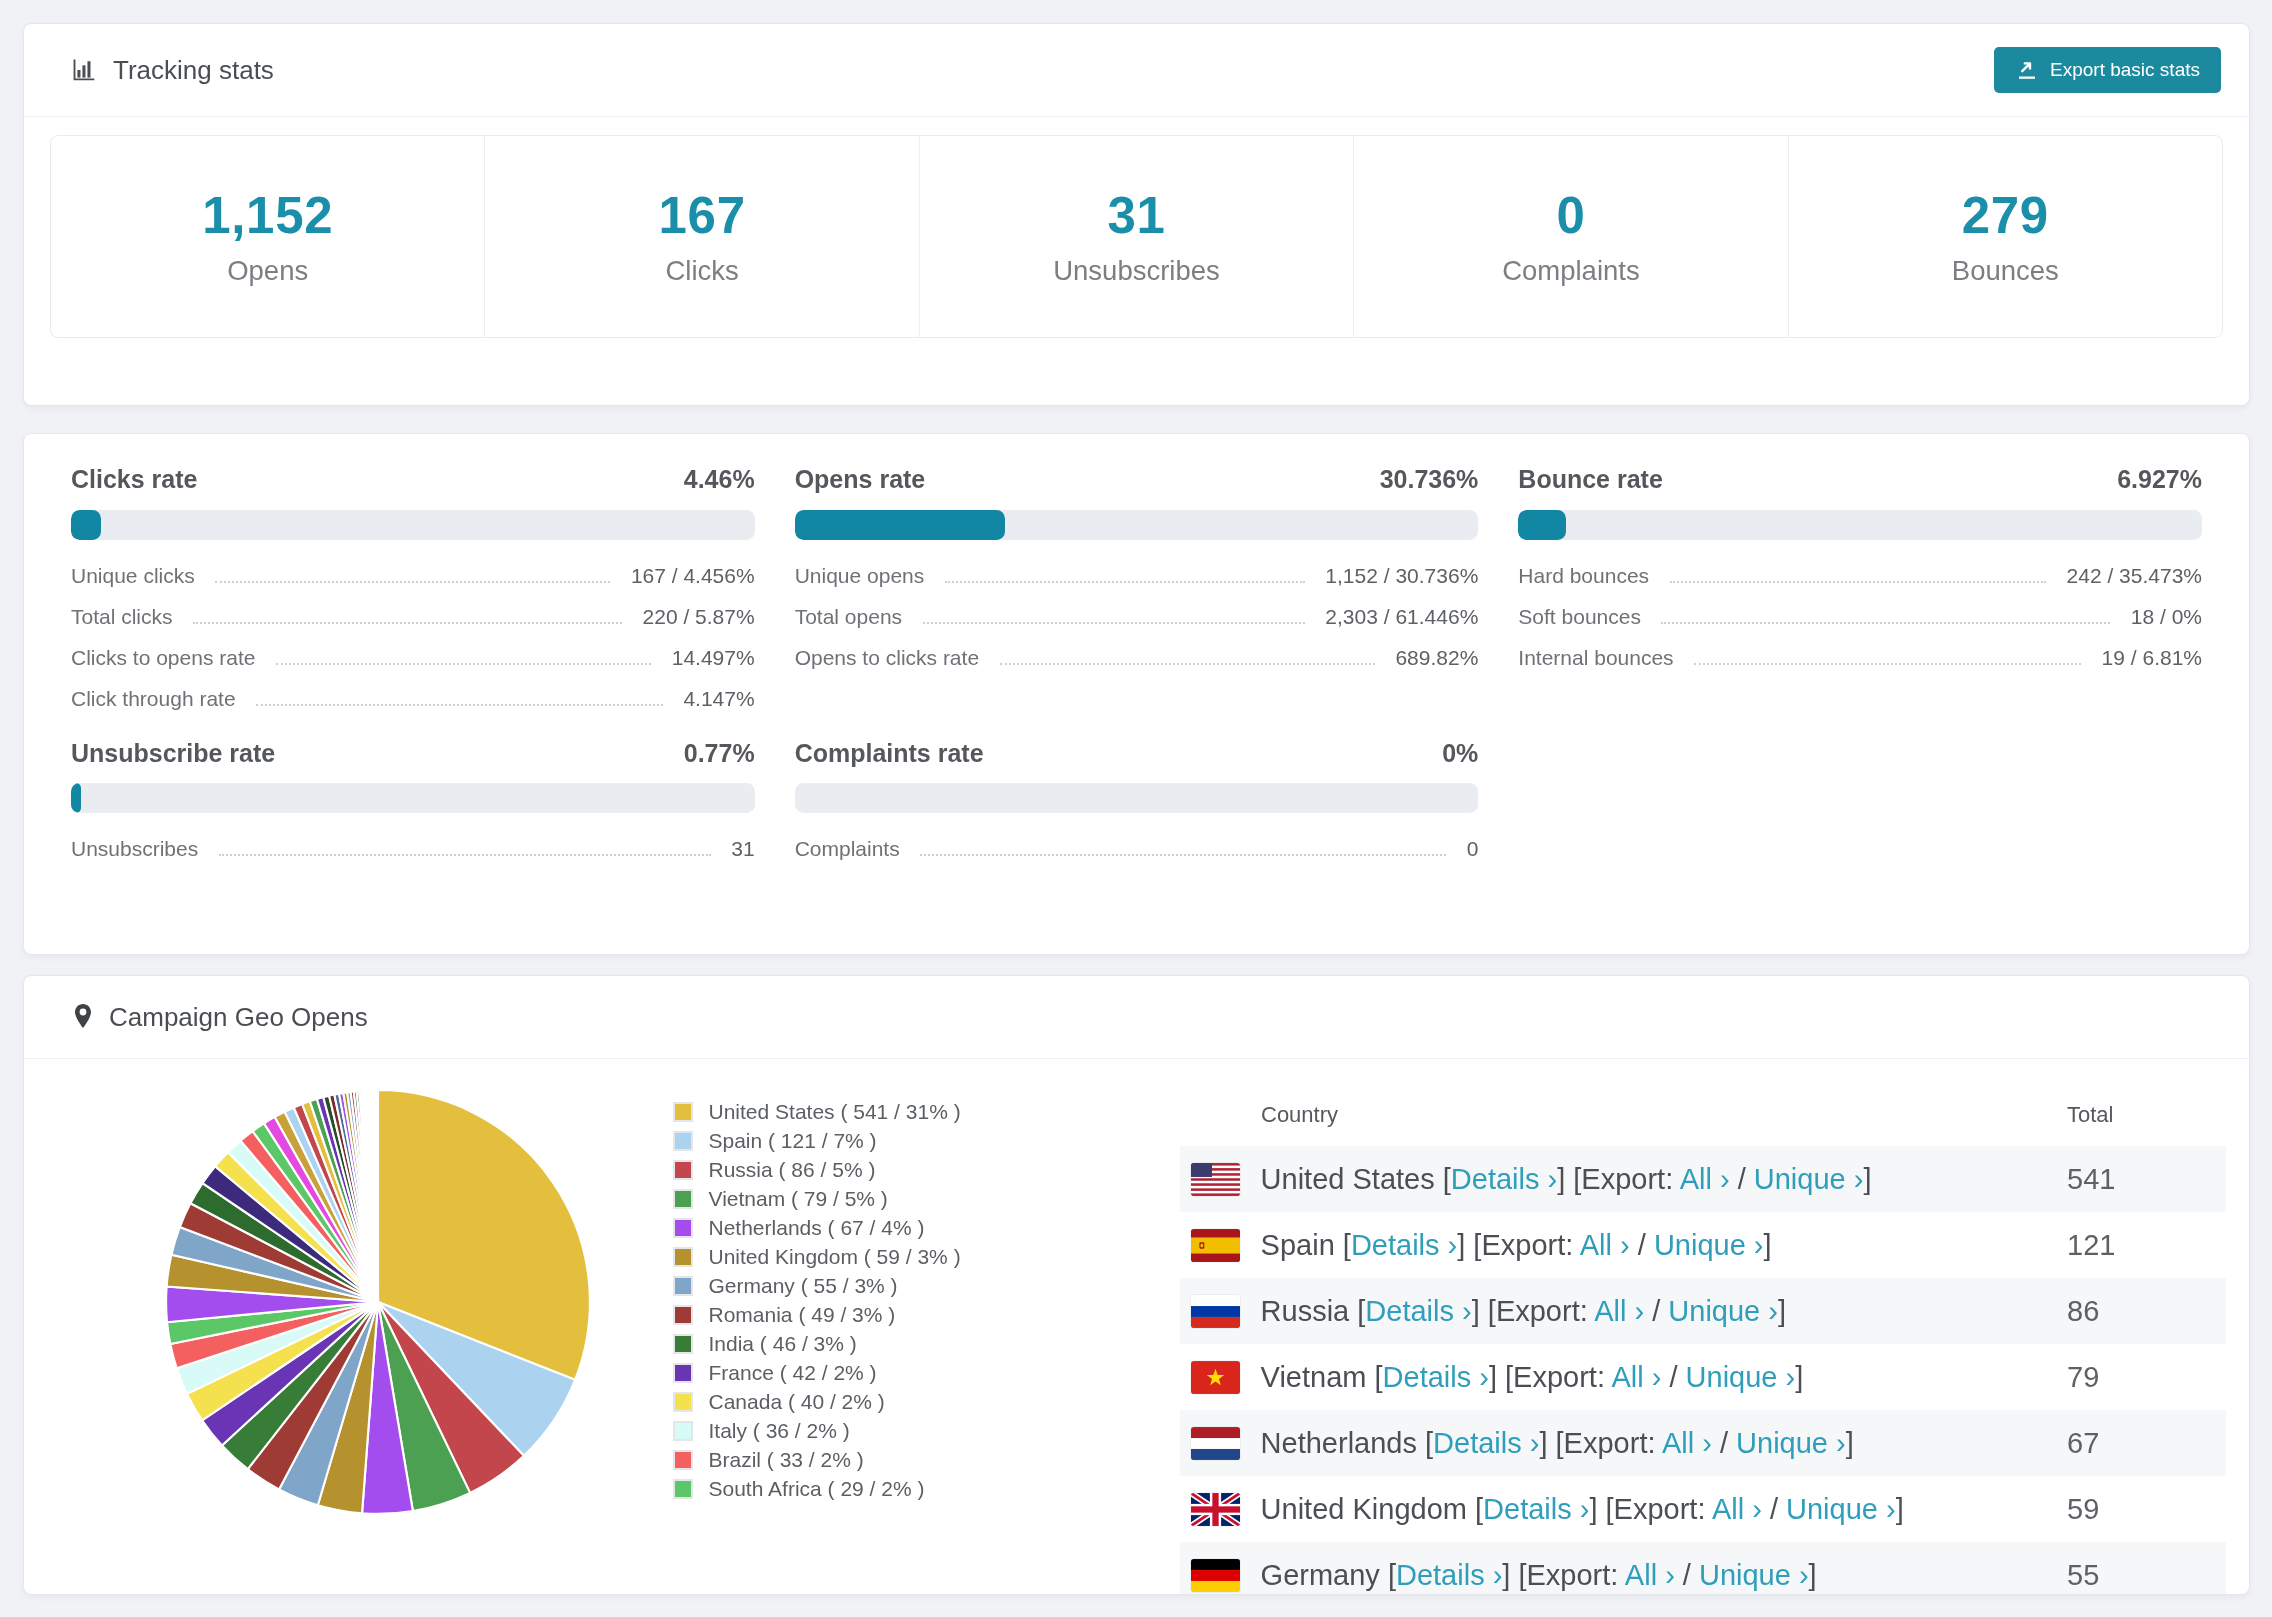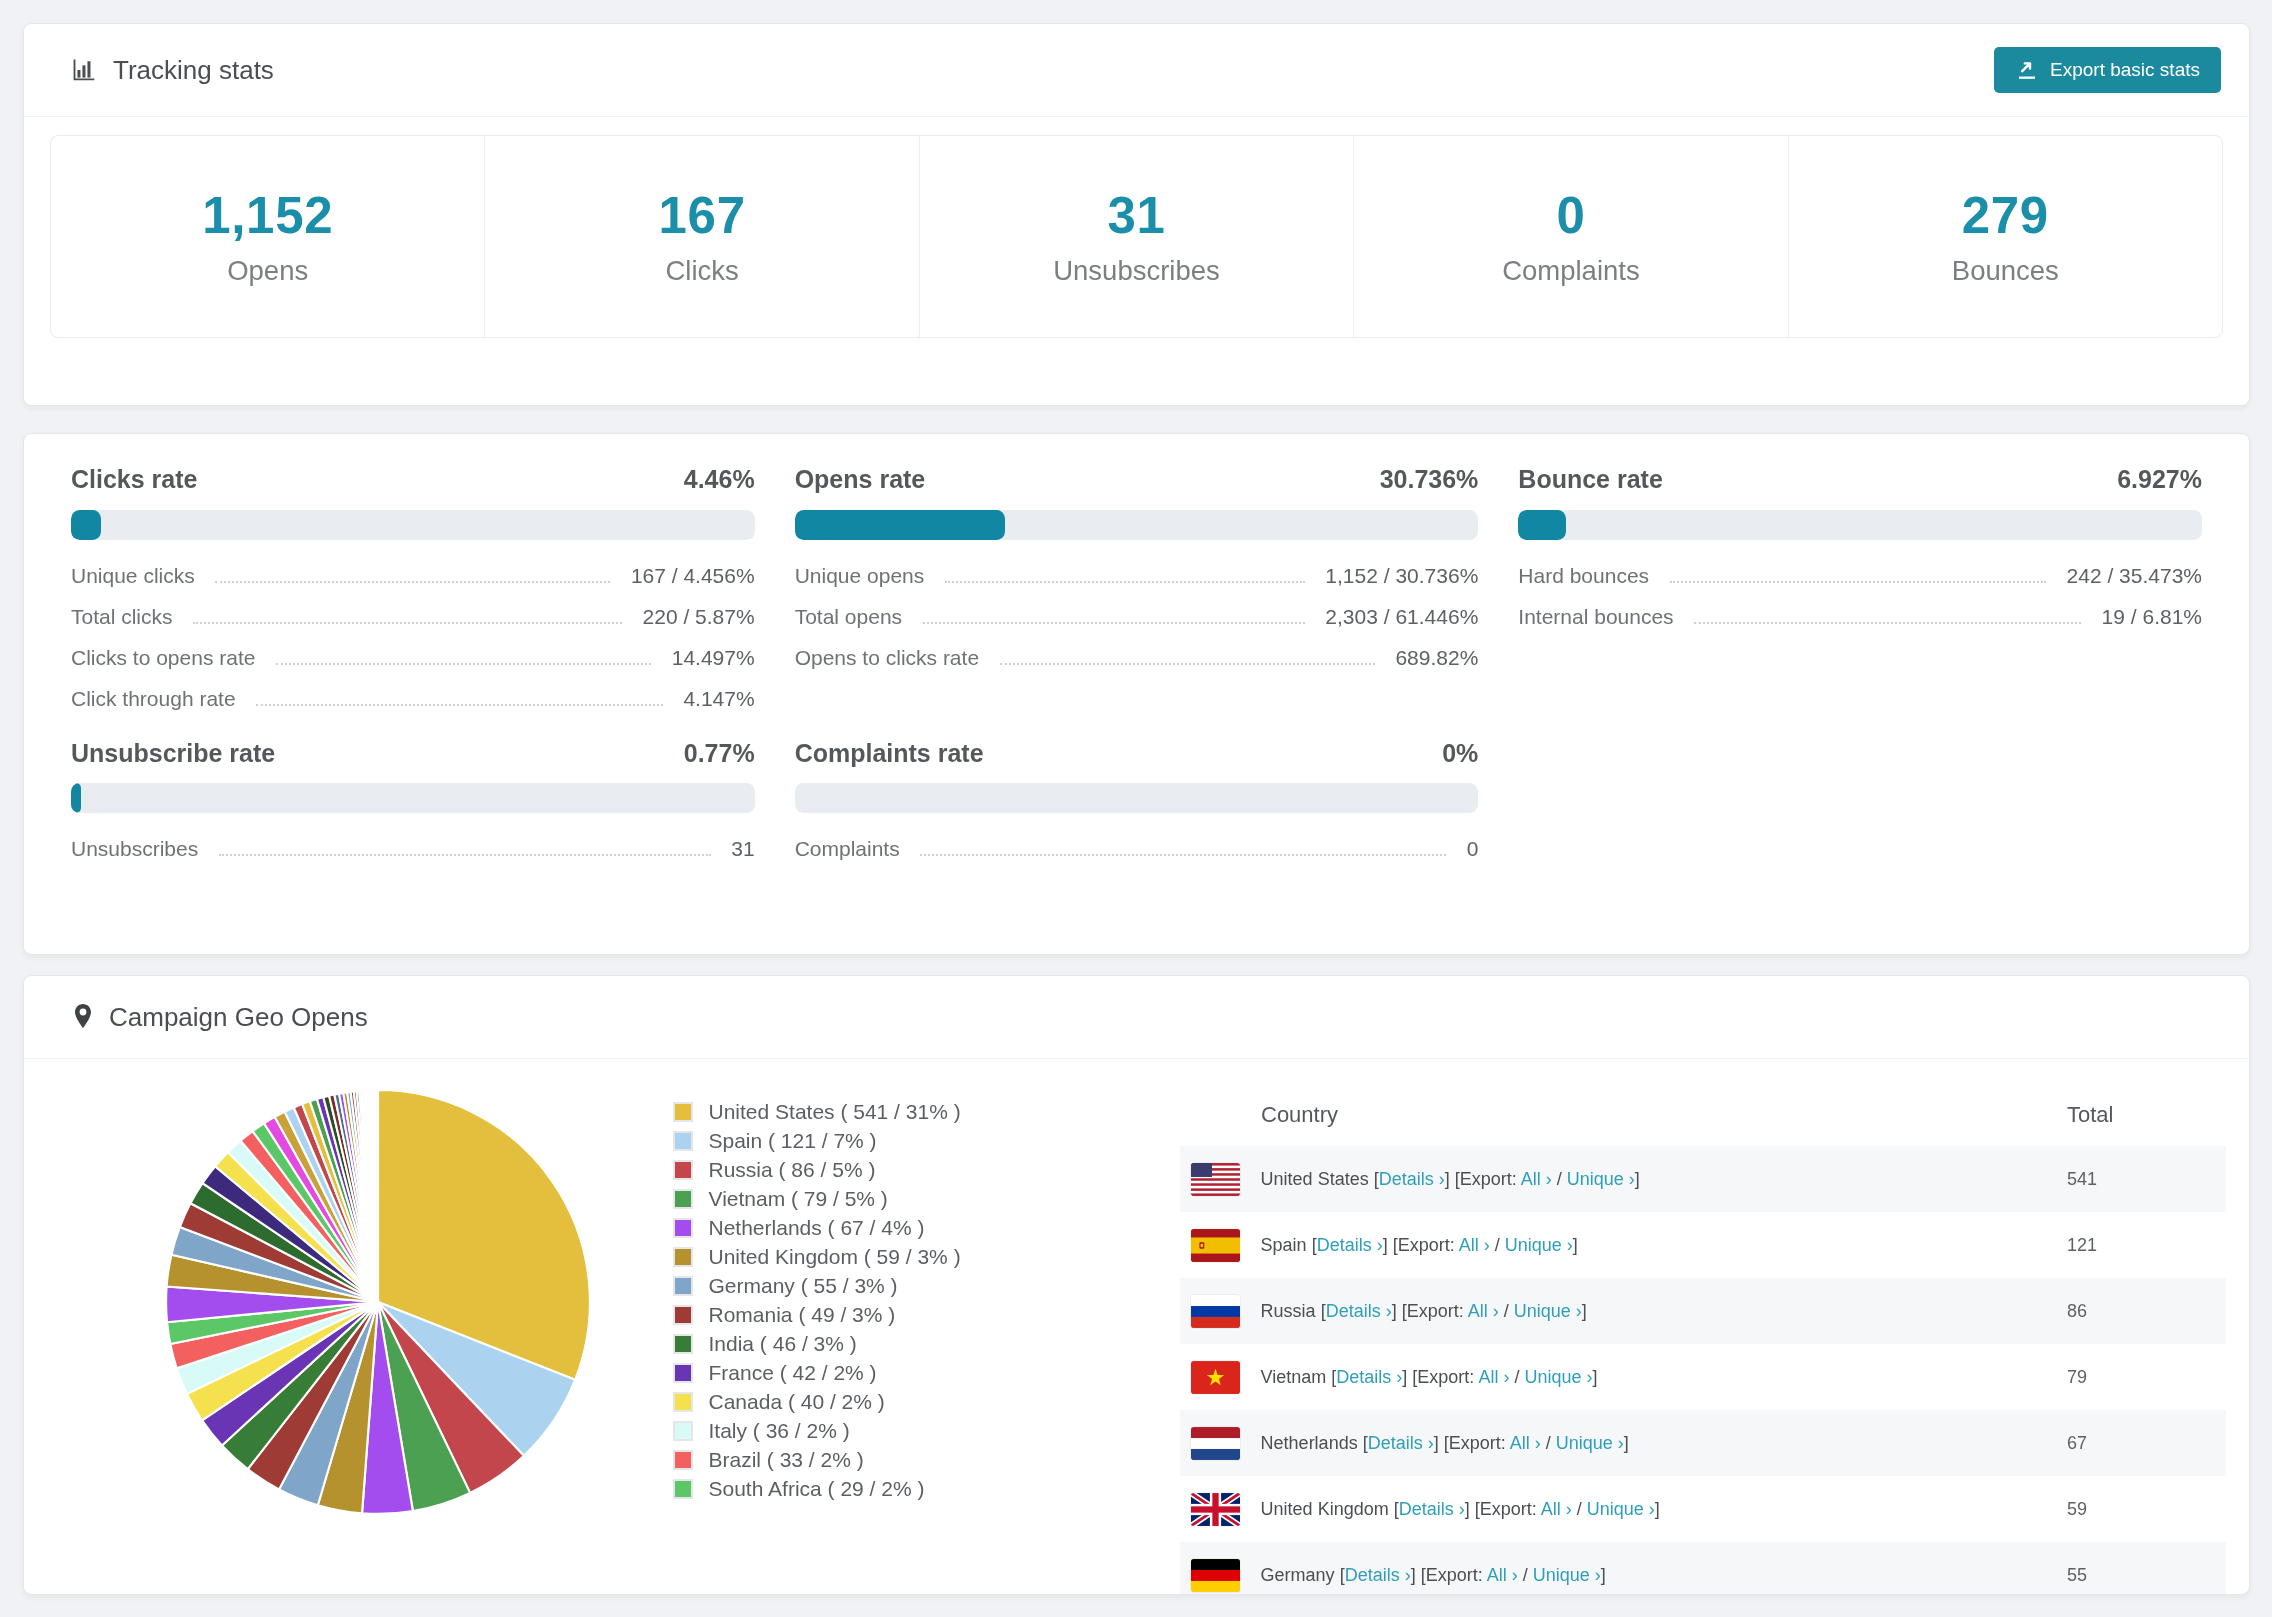--- a/index.html
+++ b/index.html
@@ -81,21 +81,21 @@
   .legend-swatch {
     width: 20px; height: 20px; flex: none;
     border: 2.1px solid #e4e6e9; margin-right: 15.5px;
   }
   .legend-label { font-size: 21px; color: #5b5f64; white-space: nowrap; }
   #geo-table { flex: 1; margin-left: 112px; margin-top: 4.2px; }
   .t-head { display: flex; align-items: center; height: 62px; font-size: 22px; color: #55595e; }
   .t-head .col-country { padding-left: 81px; }
   .col-country { flex: 1; }
   .col-total { width: 159px; flex: none; }
-  .t-row { display: flex; align-items: center; height: 66px; padding-left: 10.6px; font-size: 18px; color: #4b4f54; }
+  .t-row { display: flex; align-items: center; height: 66px; padding-left: 10.6px; font-size: 29px; color: #4b4f54; }
   .t-row:nth-child(odd) { background: #f6f7f8; }
   .flag { width: 49px; height: 33px; flex: none; border-radius: 2.8px; overflow: hidden; box-shadow: 0 0 0 0.7px rgba(0,0,0,0.06); }
   .flag svg { display: block; width: 100%; height: 100%; }
   .t-row .col-country { margin-left: 21px; }
   .t-row a { color: #2f9eba; text-decoration: none; cursor: pointer; }
   .t-row .col-total { color: #5d6166; }
 </style>
 </head>
 <body>
 
@@ -208,20 +208,25 @@
           <div class="rate-display">6.927%</div>
         </div>
         <div class="rate-bar">
           <div class="rate-fill" style="width: 6.927%;"></div>
         </div>
         <div class="rate-rows">
           <div class="d-row">
             <span class="d-label">Hard bounces</span>
             <span class="d-leader"></span>
             <span class="d-value">242 / 35.473%</span>
+          </div>
+          <div class="d-row">
+            <span class="d-label">Soft bounces</span>
+            <span class="d-leader"></span>
+            <span class="d-value">18 / 0%</span>
           </div>
           <div class="d-row">
             <span class="d-label">Internal bounces</span>
             <span class="d-leader"></span>
             <span class="d-value">19 / 6.81%</span>
           </div>
         </div>
       </div>
       <div class="rate-block">
         <div class="rate-head">

